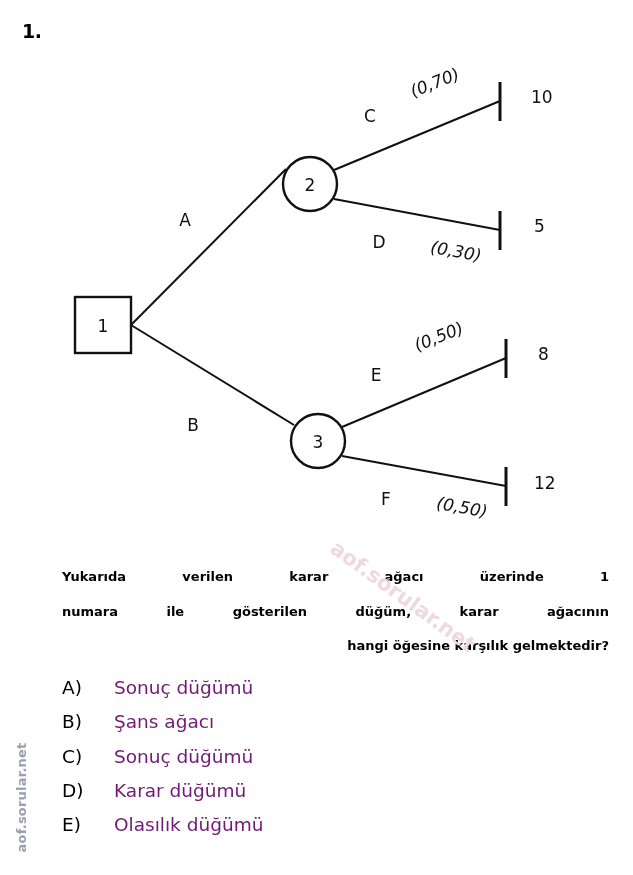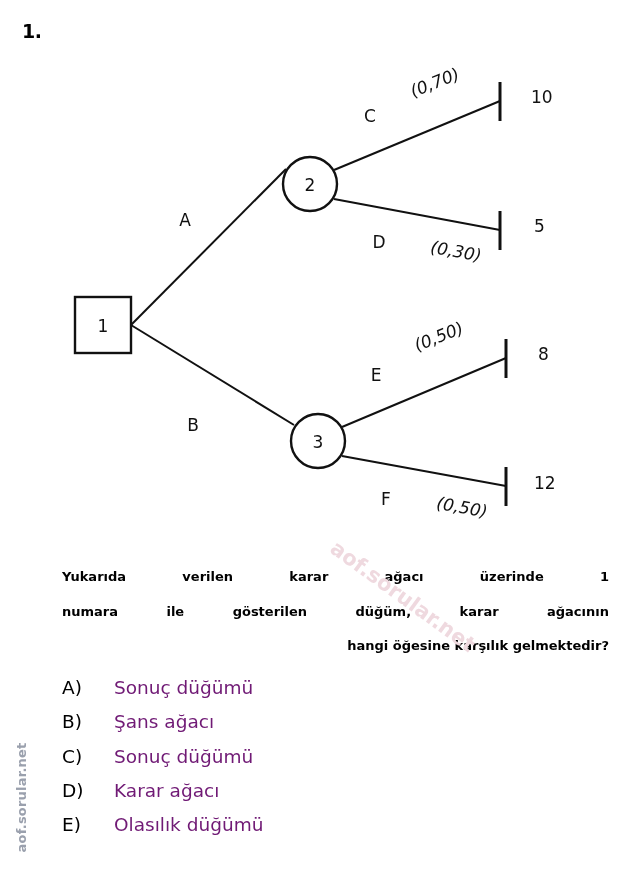--- a/index.html
+++ b/index.html
@@ -222,21 +222,21 @@
   <div class="option-row">
     <span class="option-letter">B)</span>
     <span class="option-text">Şans ağacı</span>
   </div>
   <div class="option-row">
     <span class="option-letter">C)</span>
     <span class="option-text">Sonuç düğümü</span>
   </div>
   <div class="option-row">
     <span class="option-letter">D)</span>
-    <span class="option-text">Karar ağacı</span>
+    <span class="option-text">Karar düğümü</span>
   </div>
   <div class="option-row">
     <span class="option-letter">E)</span>
     <span class="option-text">Olasılık düğümü</span>
   </div>
 </div>
 
 <div id="watermark-diagonal">aof.sorular.net</div>
 <div id="watermark-side">aof.sorular.net</div>
 

